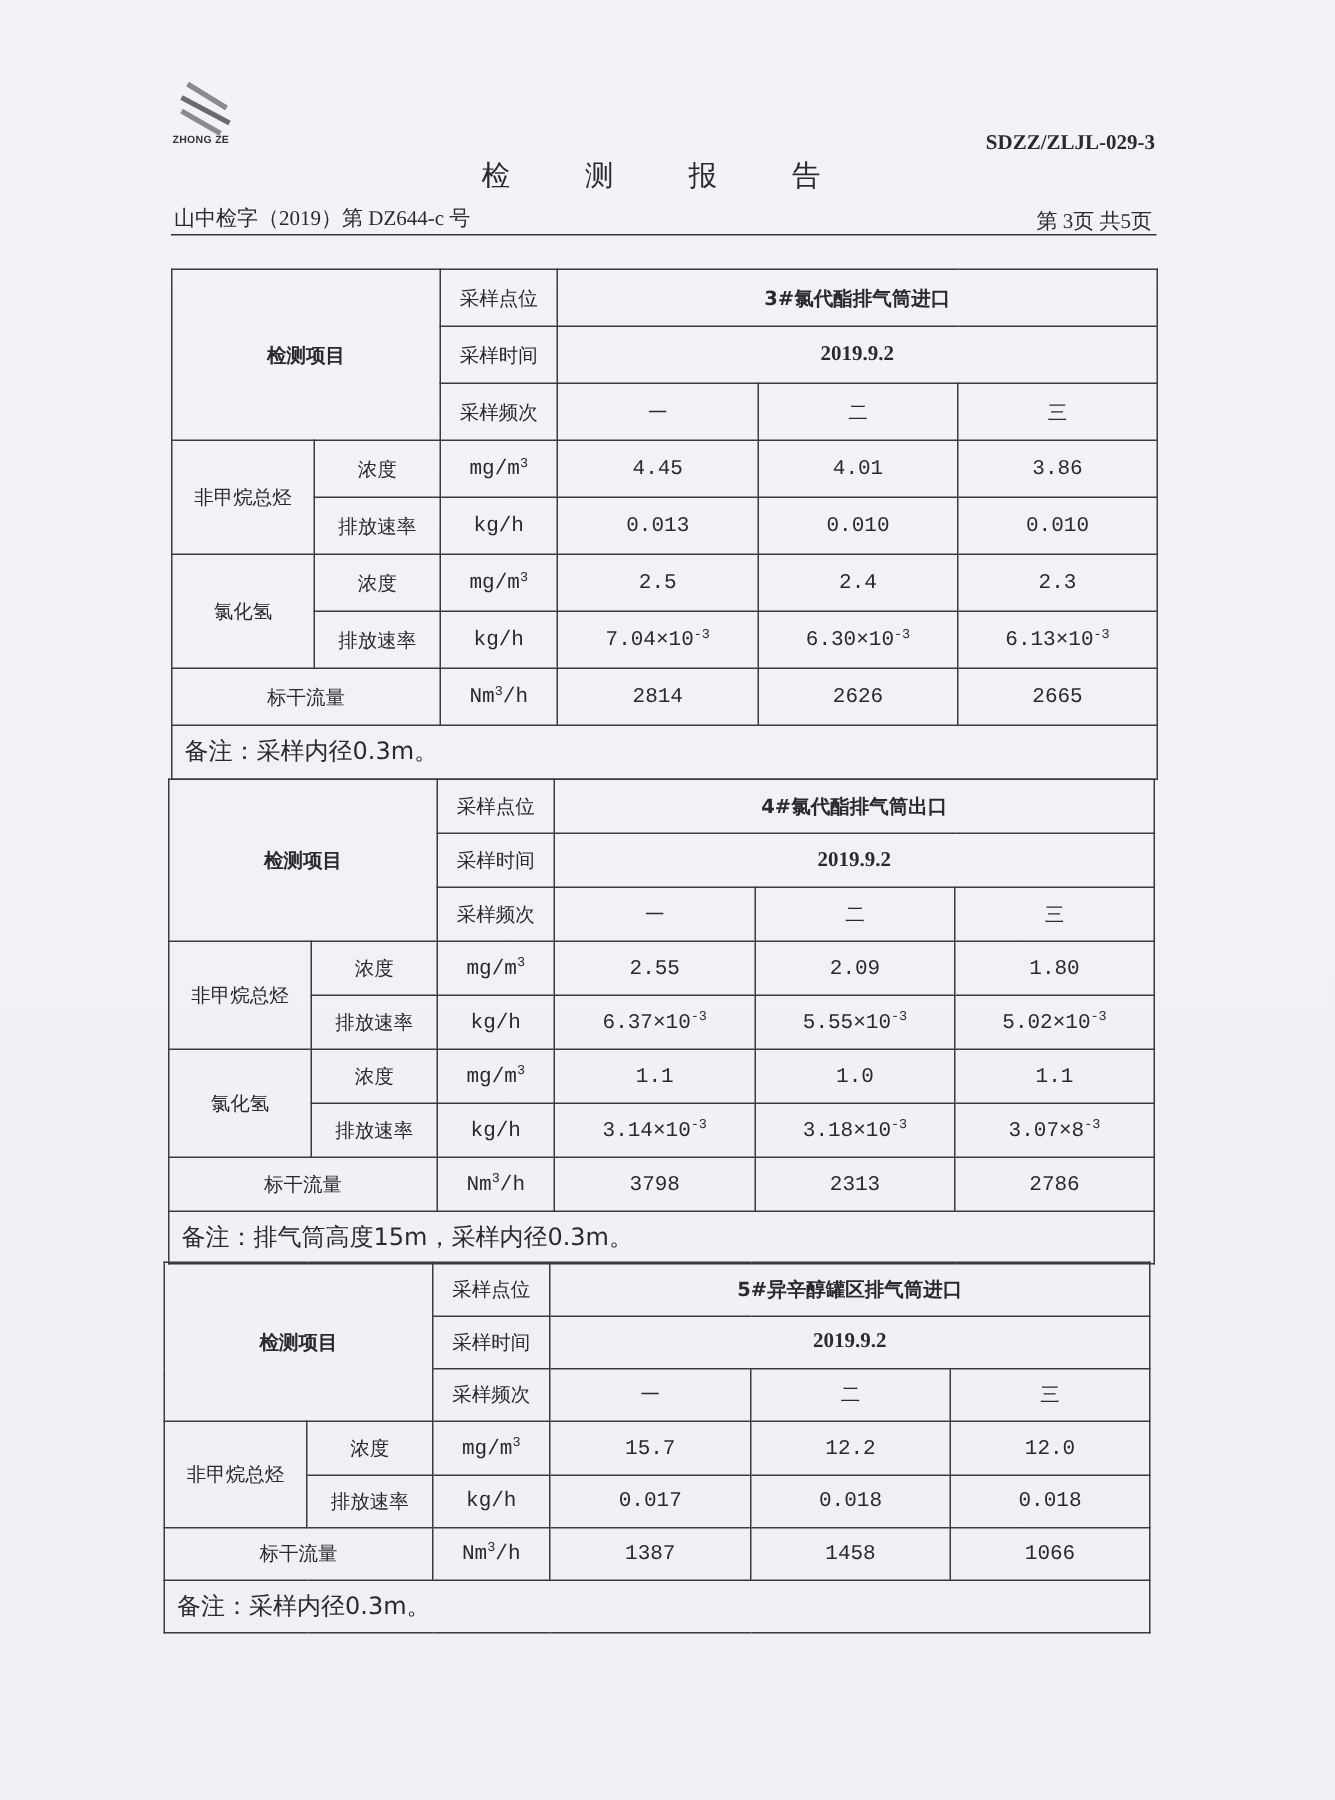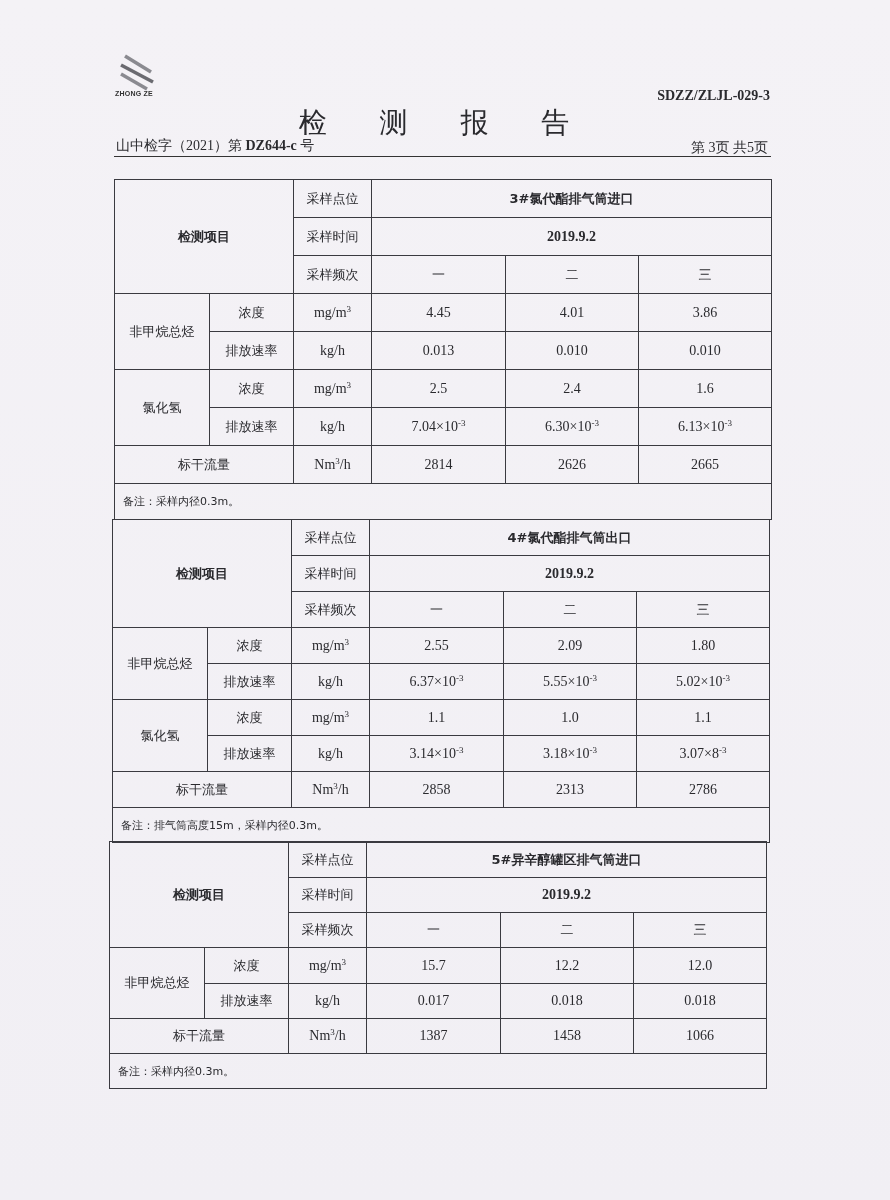--- a/index.html
+++ b/index.html
@@ -22,66 +22,66 @@
     position: absolute; left: 115px; top: 90px;
     font-family: "Liberation Sans", sans-serif; font-weight: bold;
     font-size: 7px; color: #333; letter-spacing: 0.2px;
   }
   .doc-code {
     position: absolute; right: 120px; top: 88px;
     font-size: 14px; font-weight: bold; color: #2a2a2e;
   }
   .title {
     position: absolute; left: 0; width: 890px; top: 104px; text-align: center;
-    font-size: 28px; letter-spacing: 22px; color: #2a2a2e;
+    font-size: 19px; letter-spacing: 22px; color: #2a2a2e;
     font-family: "DejaVu Serif", serif;
   }
   .report-no {
     position: absolute; left: 116px; top: 137px; font-size: 14px;
   }
-  .report-no b { font-weight: bold; margin-top: 34px; }
+  .report-no b { font-weight: normal; margin-top: 34px; }
   .page-info {
     position: absolute; right: 122px; top: 139px; font-size: 14px;
   }
   .rule {
     position: absolute; left: 114px; top: 156px; width: 657px; height: 1px;
     background: #333;
   }
   table.report {
     position: absolute; border-collapse: collapse;
     font-size: 14px; color: #2a2a2e; table-layout: fixed;
   }
   table.report td {
     border: 1px solid #3a3a40; text-align: center; vertical-align: middle;
     padding: 0; height: 34px; font-family: "DejaVu Sans", "Liberation Sans", sans-serif;
     font-size: 13px;
   }
-  table.report td.num { font-family: Liberation Serif, serif; font-size: 14px; }
+  table.report td.num { font-family: Liberation Mono, monospace; font-size: 14px; }
   table.report td.bold { font-weight: bold; font-family: "Liberation Serif", serif; font-size: 14px; }
   table.report td.bold-cn { font-weight: bold; font-size: 13px; }
   table.report td.note {
-    text-align: left; padding-left: 8px; font-size: 11px;
+    text-align: left; padding-left: 8px; font-size: 16px;
   }
   sup { font-size: 9px; vertical-align: 5px; line-height: 0; }
 </style>
 </head>
 <body>
 
 <div class="page">
 
   <svg class="logo" viewBox="0 0 60 48">
     <line x1="12" y1="4" x2="38" y2="20" stroke="#8a8a90" stroke-width="3.5"></line>
     <line x1="8" y1="13" x2="40" y2="30" stroke="#6a6a70" stroke-width="3.5"></line>
     <line x1="8" y1="22" x2="34" y2="37" stroke="#8a8a90" stroke-width="3.5"></line>
   </svg>
   <div class="logo-text">ZHONG ZE</div>
 
   <div class="doc-code">SDZZ/ZLJL-029-3</div>
   <div class="title">检 测 报 告</div>
-  <div class="report-no"><span>山中检字（2021）第 </span><b>DZ644-c</b><span> 号</span></div>
+  <div class="report-no"><span>山中检字（2019）第 </span><b>DZ644-c</b><span> 号</span></div>
   <div class="page-info">第 3页  共5页</div>
   <div class="rule"></div>
 
   <table class="report" style="left:114px; top:179px; width:657px;">
     <colgroup>
         <col style="width:95px">
         <col style="width:84px">
         <col style="width:78px">
         <col style="width:134px">
         <col style="width:133px">
@@ -117,21 +117,21 @@
       <td class="num">0.013</td>
       <td class="num">0.010</td>
       <td class="num">0.010</td>
     </tr>
     <tr style="height:38px">
       <td rowspan="2">氯化氢</td>
       <td>浓度</td>
       <td class="num"><span>mg/m</span><sup>3</sup></td>
       <td class="num">2.5</td>
       <td class="num">2.4</td>
-      <td class="num">1.6</td>
+      <td class="num">2.3</td>
     </tr>
     <tr style="height:38px">
       <td>排放速率</td>
       <td class="num">kg/h</td>
       <td class="num"><span>7.04×10</span><sup>-3</sup></td>
       <td class="num"><span>6.30×10</span><sup>-3</sup></td>
       <td class="num"><span>6.13×10</span><sup>-3</sup></td>
     </tr>
     <tr style="height:38px">
       <td colspan="2">标干流量</td>
@@ -197,21 +197,21 @@
     <tr style="height:36px">
       <td>排放速率</td>
       <td class="num">kg/h</td>
       <td class="num"><span>3.14×10</span><sup>-3</sup></td>
       <td class="num"><span>3.18×10</span><sup>-3</sup></td>
       <td class="num"><span>3.07×8</span><sup>-3</sup></td>
     </tr>
     <tr style="height:36px">
       <td colspan="2">标干流量</td>
       <td class="num"><span>Nm</span><sup>3</sup><span>/h</span></td>
-      <td class="num">2858</td>
+      <td class="num">3798</td>
       <td class="num">2313</td>
       <td class="num">2786</td>
     </tr>
     <tr style="height:35px">
       <td colspan="6" class="note">备注：排气筒高度15m，采样内径0.3m。</td>
     </tr>
   </tbody>
     </table>
 
   <table class="report" style="left:109px; top:841px; width:657px;">

